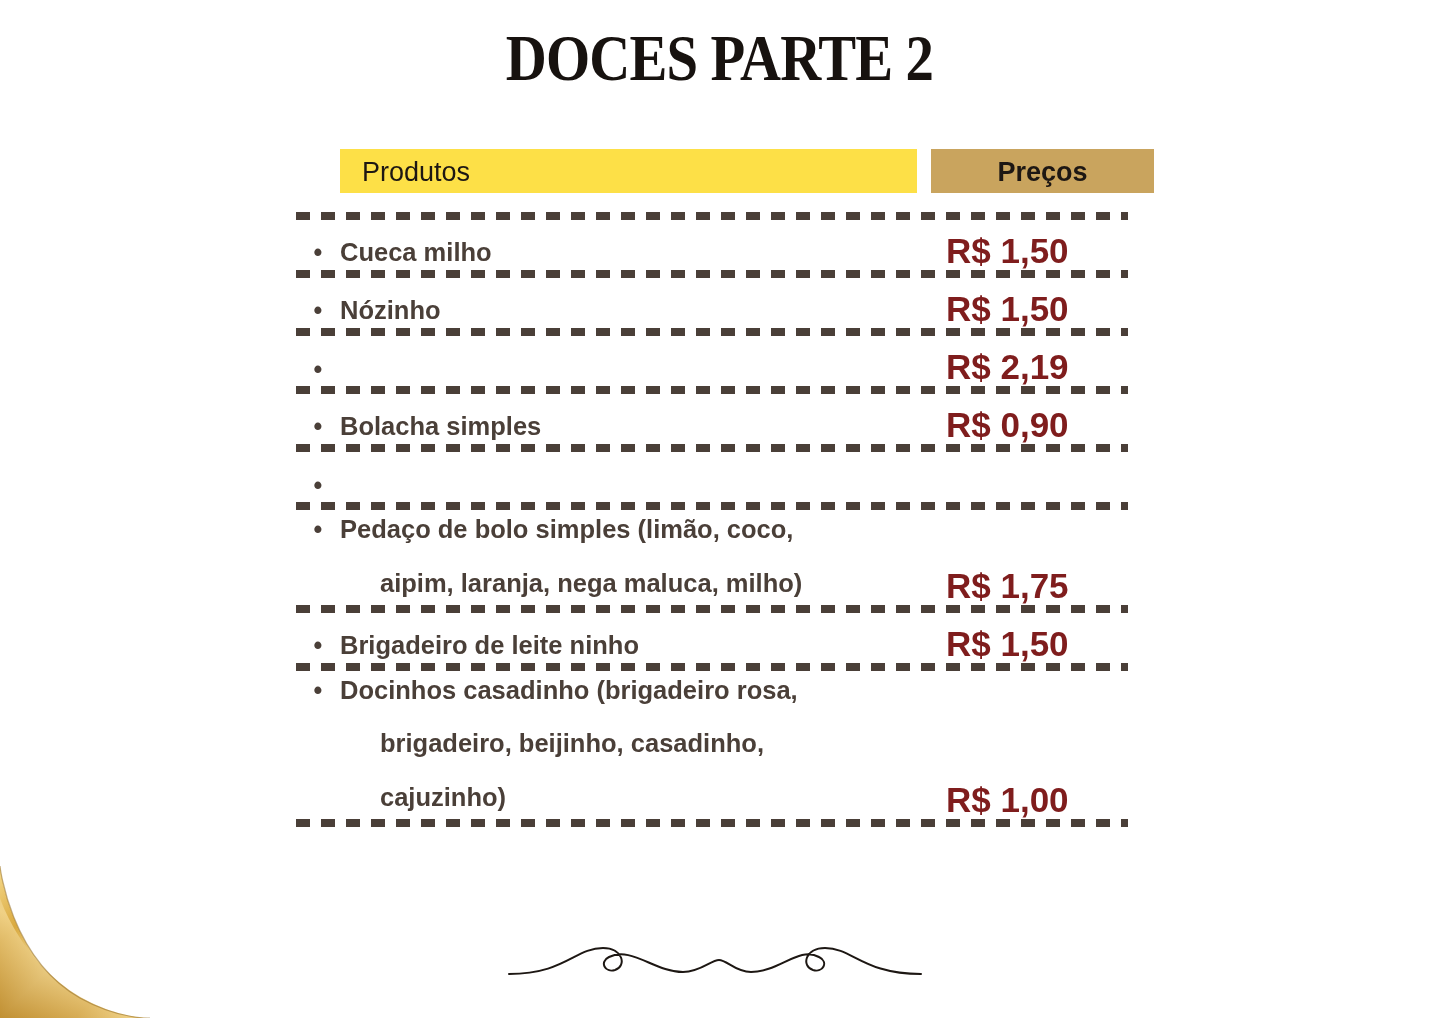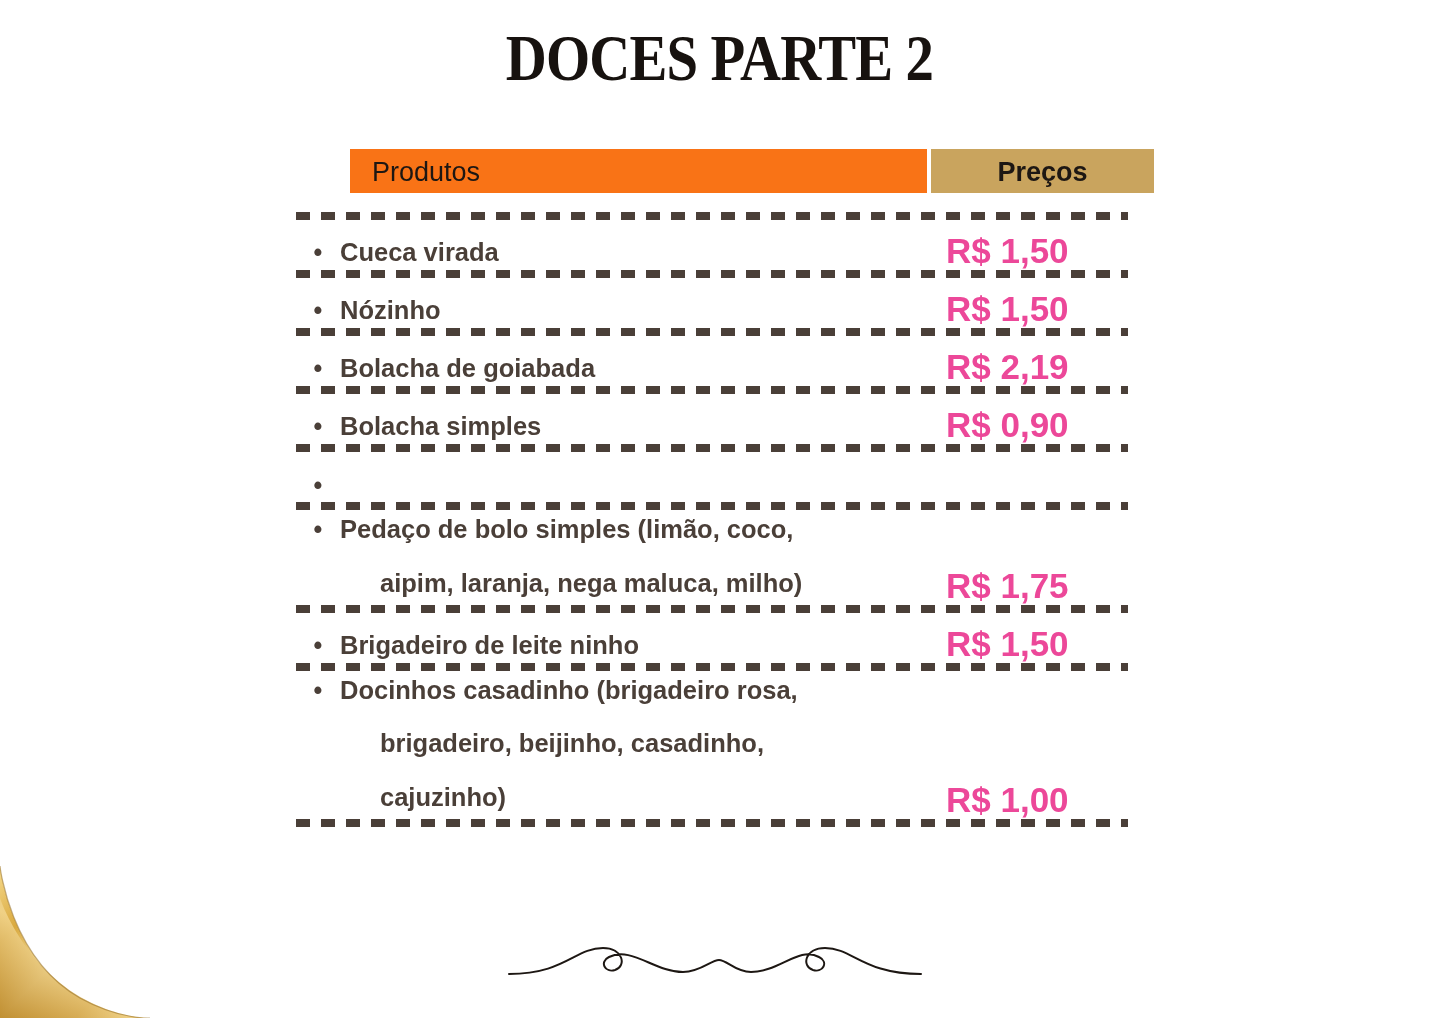--- a/index.html
+++ b/index.html
@@ -36,25 +36,25 @@
   
   .header-row {
     position: absolute;
     top: 149px;
     left: 334px;
     width: 820px;
     height: 44px;
   }
   .bar-produtos {
     position: absolute;
-    left: 16px;
+    left: 6px;
     top: 0;
     width: 577px;
     height: 44px;
-    background: #f97316;
+    background: #fde047;
   }
   .bar-precos {
     position: absolute;
     left: 597px;
     top: 0;
     width: 223px;
     height: 44px;
     background: #c9a45e;
   }
   .bar-label {
@@ -118,21 +118,21 @@
     line-height: 1.05;
   }
   .item-text .cont {
     display: block;
     margin-top: 27px;
     margin-left: 40px;
   }
   .price {
     font-size: 35px;
     font-weight: 700;
-    color: #ec4899;
+    color: #7f1d1d;
     letter-spacing: 0px;
     line-height: 1;
   }
   .row-tall .row-left { padding-bottom: 8px; }
 
   
   .flourish {
     position: absolute;
     left: 505px;
     top: 930px;
@@ -166,21 +166,21 @@
 </div>
 
 <div class="table">
 
   <div class="dashes"></div>
 
   <div class="row">
     <div class="row-left">
       <div class="item">
         <span class="bullet">•</span>
-        <span class="item-text">Cueca virada</span>
+        <span class="item-text">Cueca milho</span>
       </div>
     </div>
     <div class="row-right">
       <span class="price">R$ 1,50</span>
     </div>
   </div>
 
   <div class="dashes"></div>
 
   <div class="row">
@@ -194,21 +194,20 @@
       <span class="price">R$ 1,50</span>
     </div>
   </div>
 
   <div class="dashes"></div>
 
   <div class="row">
     <div class="row-left">
       <div class="item">
         <span class="bullet">•</span>
-        <span class="item-text">Bolacha de goiabada</span>
       </div>
     </div>
     <div class="row-right">
       <span class="price">R$ 2,19</span>
     </div>
   </div>
 
   <div class="dashes"></div>
 
   <div class="row">

